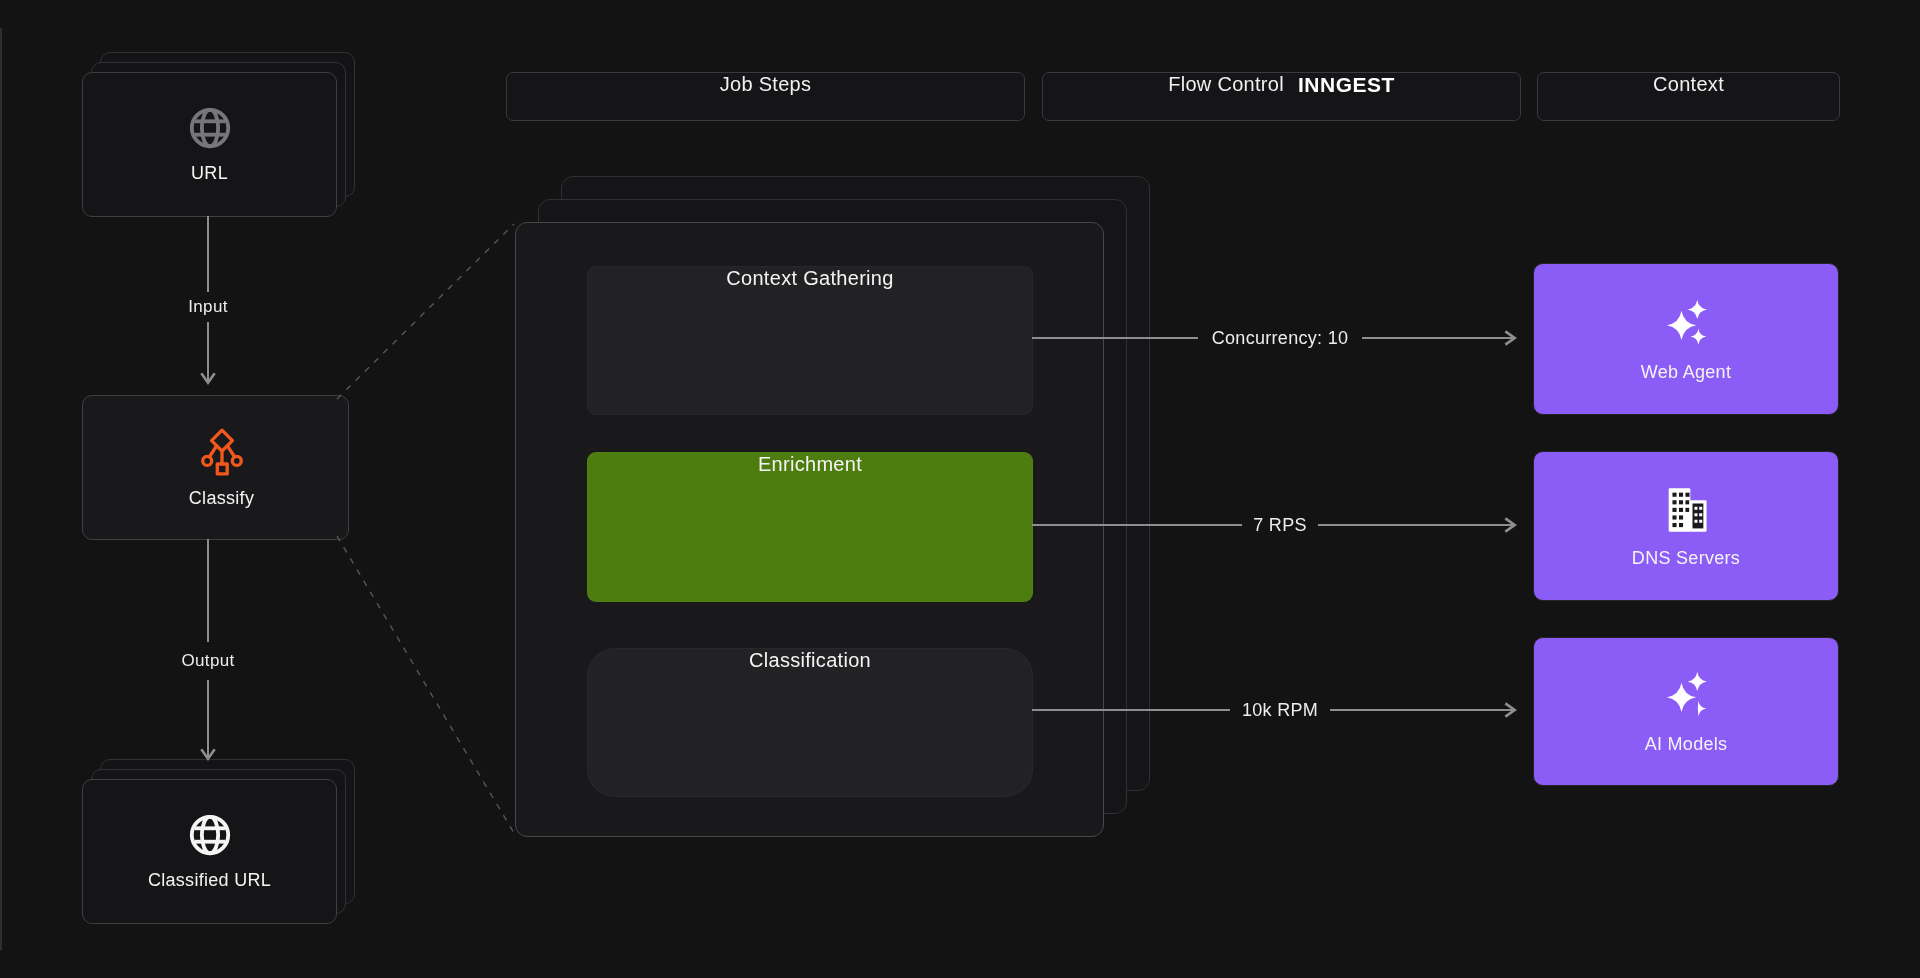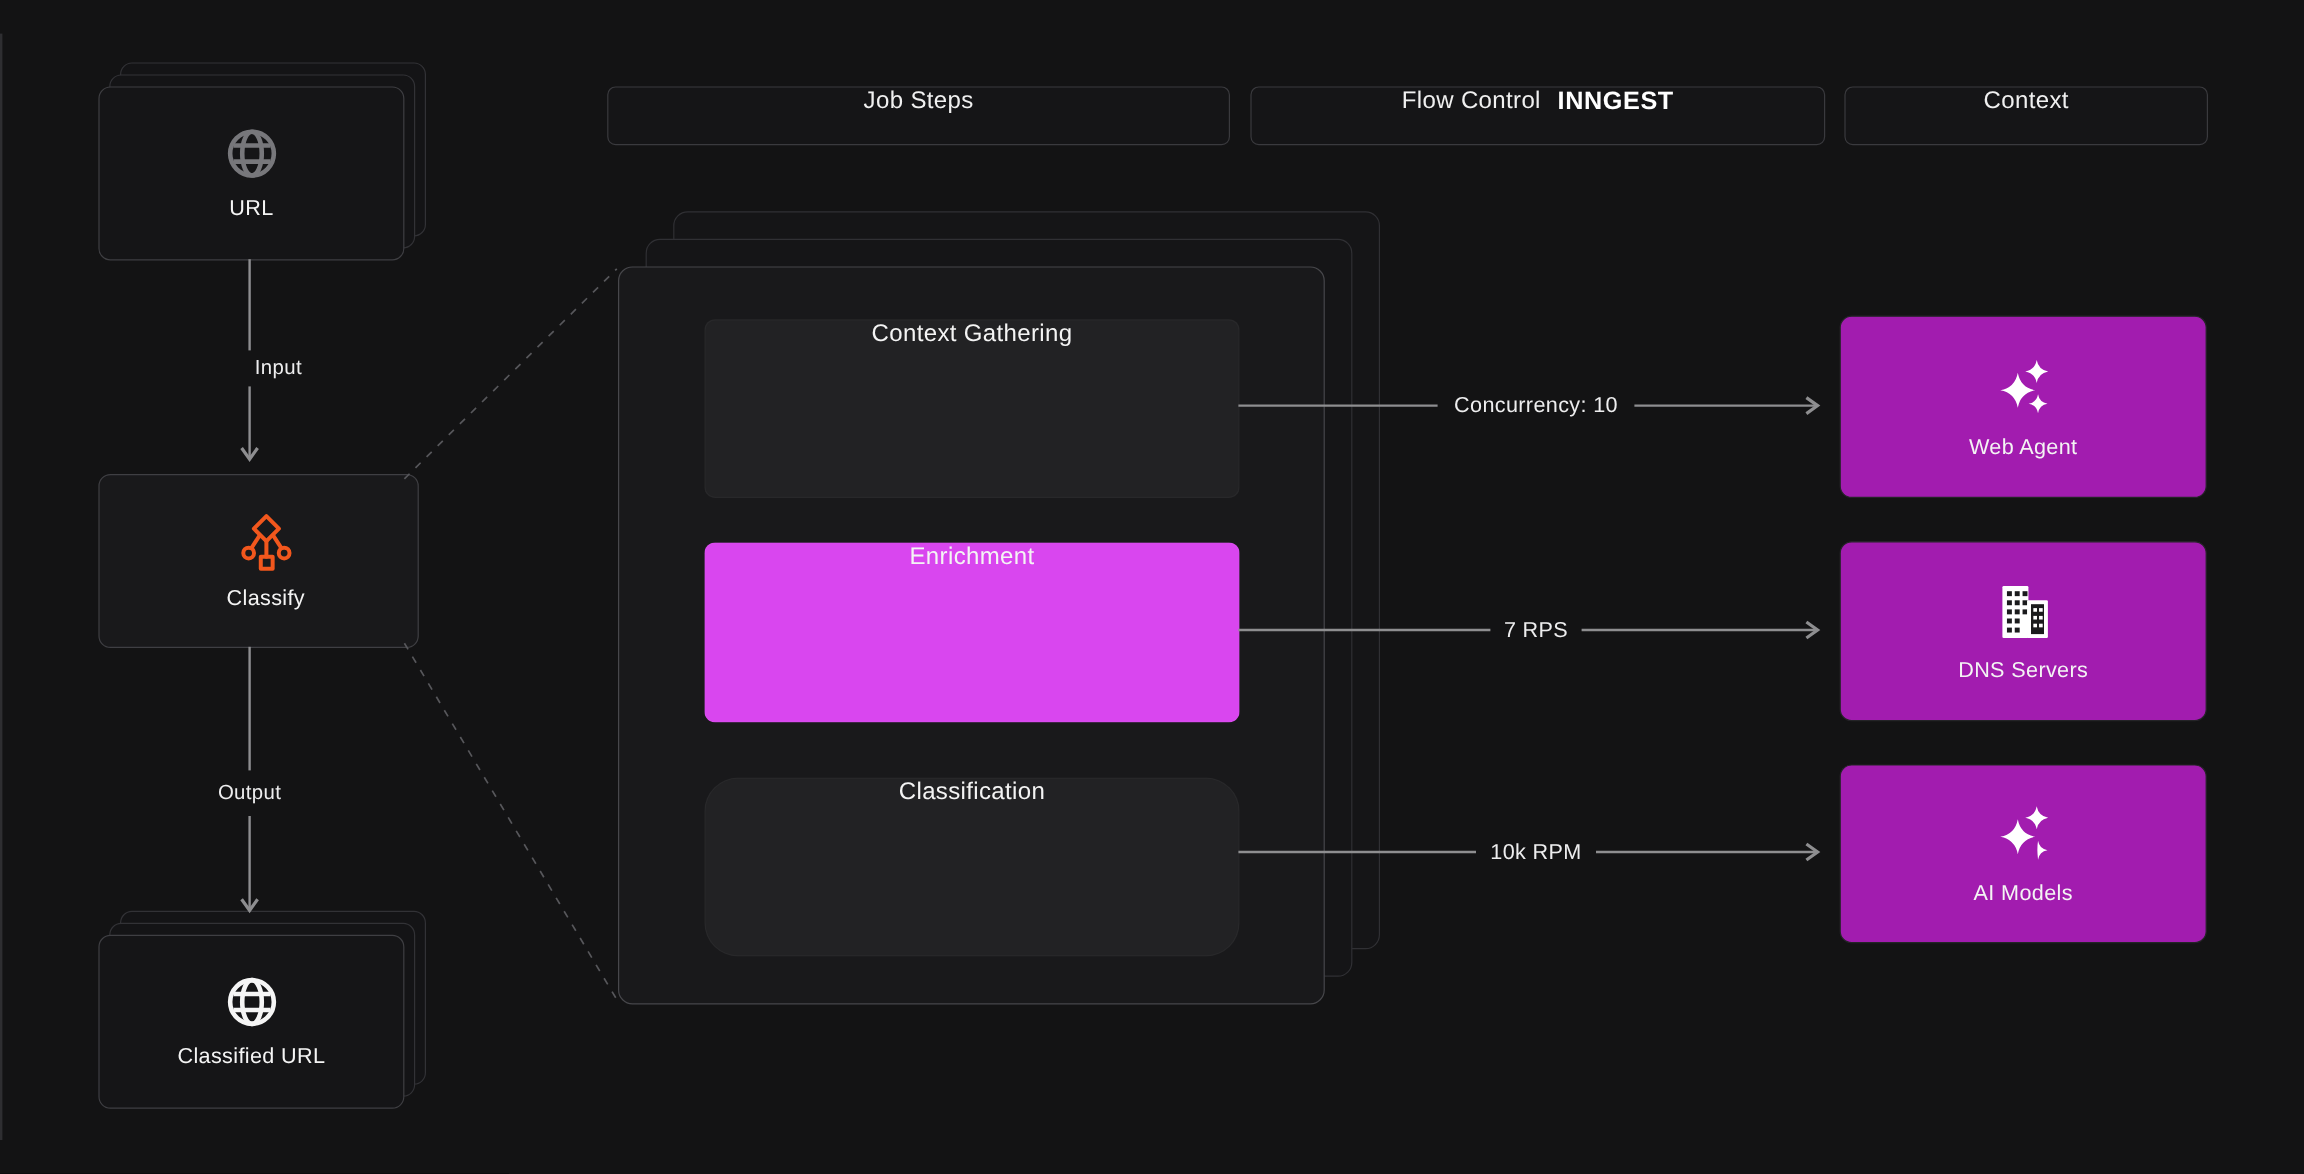--- a/index.html
+++ b/index.html
@@ -45,26 +45,26 @@
   .big-card{
     position:absolute;left:515px;top:222px;width:587px;height:613px;border-radius:12px;
     background:#19191b;border:1px solid #47474b;z-index:2;
   }
   .step-box{
     position:absolute;left:71px;width:444px;border-radius:9px;
     background:#222224;border:1px solid rgba(255,255,255,0.03);
     display:flex;align-items:flex-start;justify-content:center;
     font-size:20px;letter-spacing:.3px;color:#f4f4f4;
   }
-  .step-box.highlight{background:#d946ef;}
+  .step-box.highlight{background:#4d7c0f;}
 
   
   .ctx-card{
     position:absolute;left:1533px;width:304px;border-radius:10px;
-    background:#a21caf;border:1px solid #242427;z-index:2;
+    background:#8b5cf6;border:1px solid #242427;z-index:2;
     display:flex;flex-direction:column;align-items:center;justify-content:center;gap:12px;
   }
 
   
   .edge-label{
     position:absolute;transform:translate(-50%,-50%);z-index:6;
     font-size:17px;color:#ededee;letter-spacing:.3px;white-space:nowrap;
   }
   .flow-label{font-size:18px;}
 
@@ -220,19 +220,19 @@
       <line x1="1032" y1="710" x2="1230" y2="710"></line>
       <line x1="1330" y1="710" x2="1514" y2="710" marker-end="url(#chev)"></line>
     </g>
     <g stroke="#57575b" stroke-width="1.4" stroke-dasharray="6 7" fill="none">
 
       <line x1="337" y1="399" x2="514" y2="224"></line>
       <line x1="337" y1="536" x2="514" y2="833"></line>
     </g>
   </svg>
 
-  <span class="edge-label" style="left:208px;top:307px;margin-left:24px;">Input</span>
+  <span class="edge-label" style="left:208px;top:307px;">Input</span>
   <span class="edge-label" style="left:208px;top:661px;">Output</span>
   <span class="edge-label flow-label" style="left:1280px;top:338px;">Concurrency: 10</span>
   <span class="edge-label flow-label" style="left:1280px;top:525px;">7 RPS</span>
   <span class="edge-label flow-label" style="left:1280px;top:710px;">10k RPM</span>
 
 </div>
 
 </body></html>

